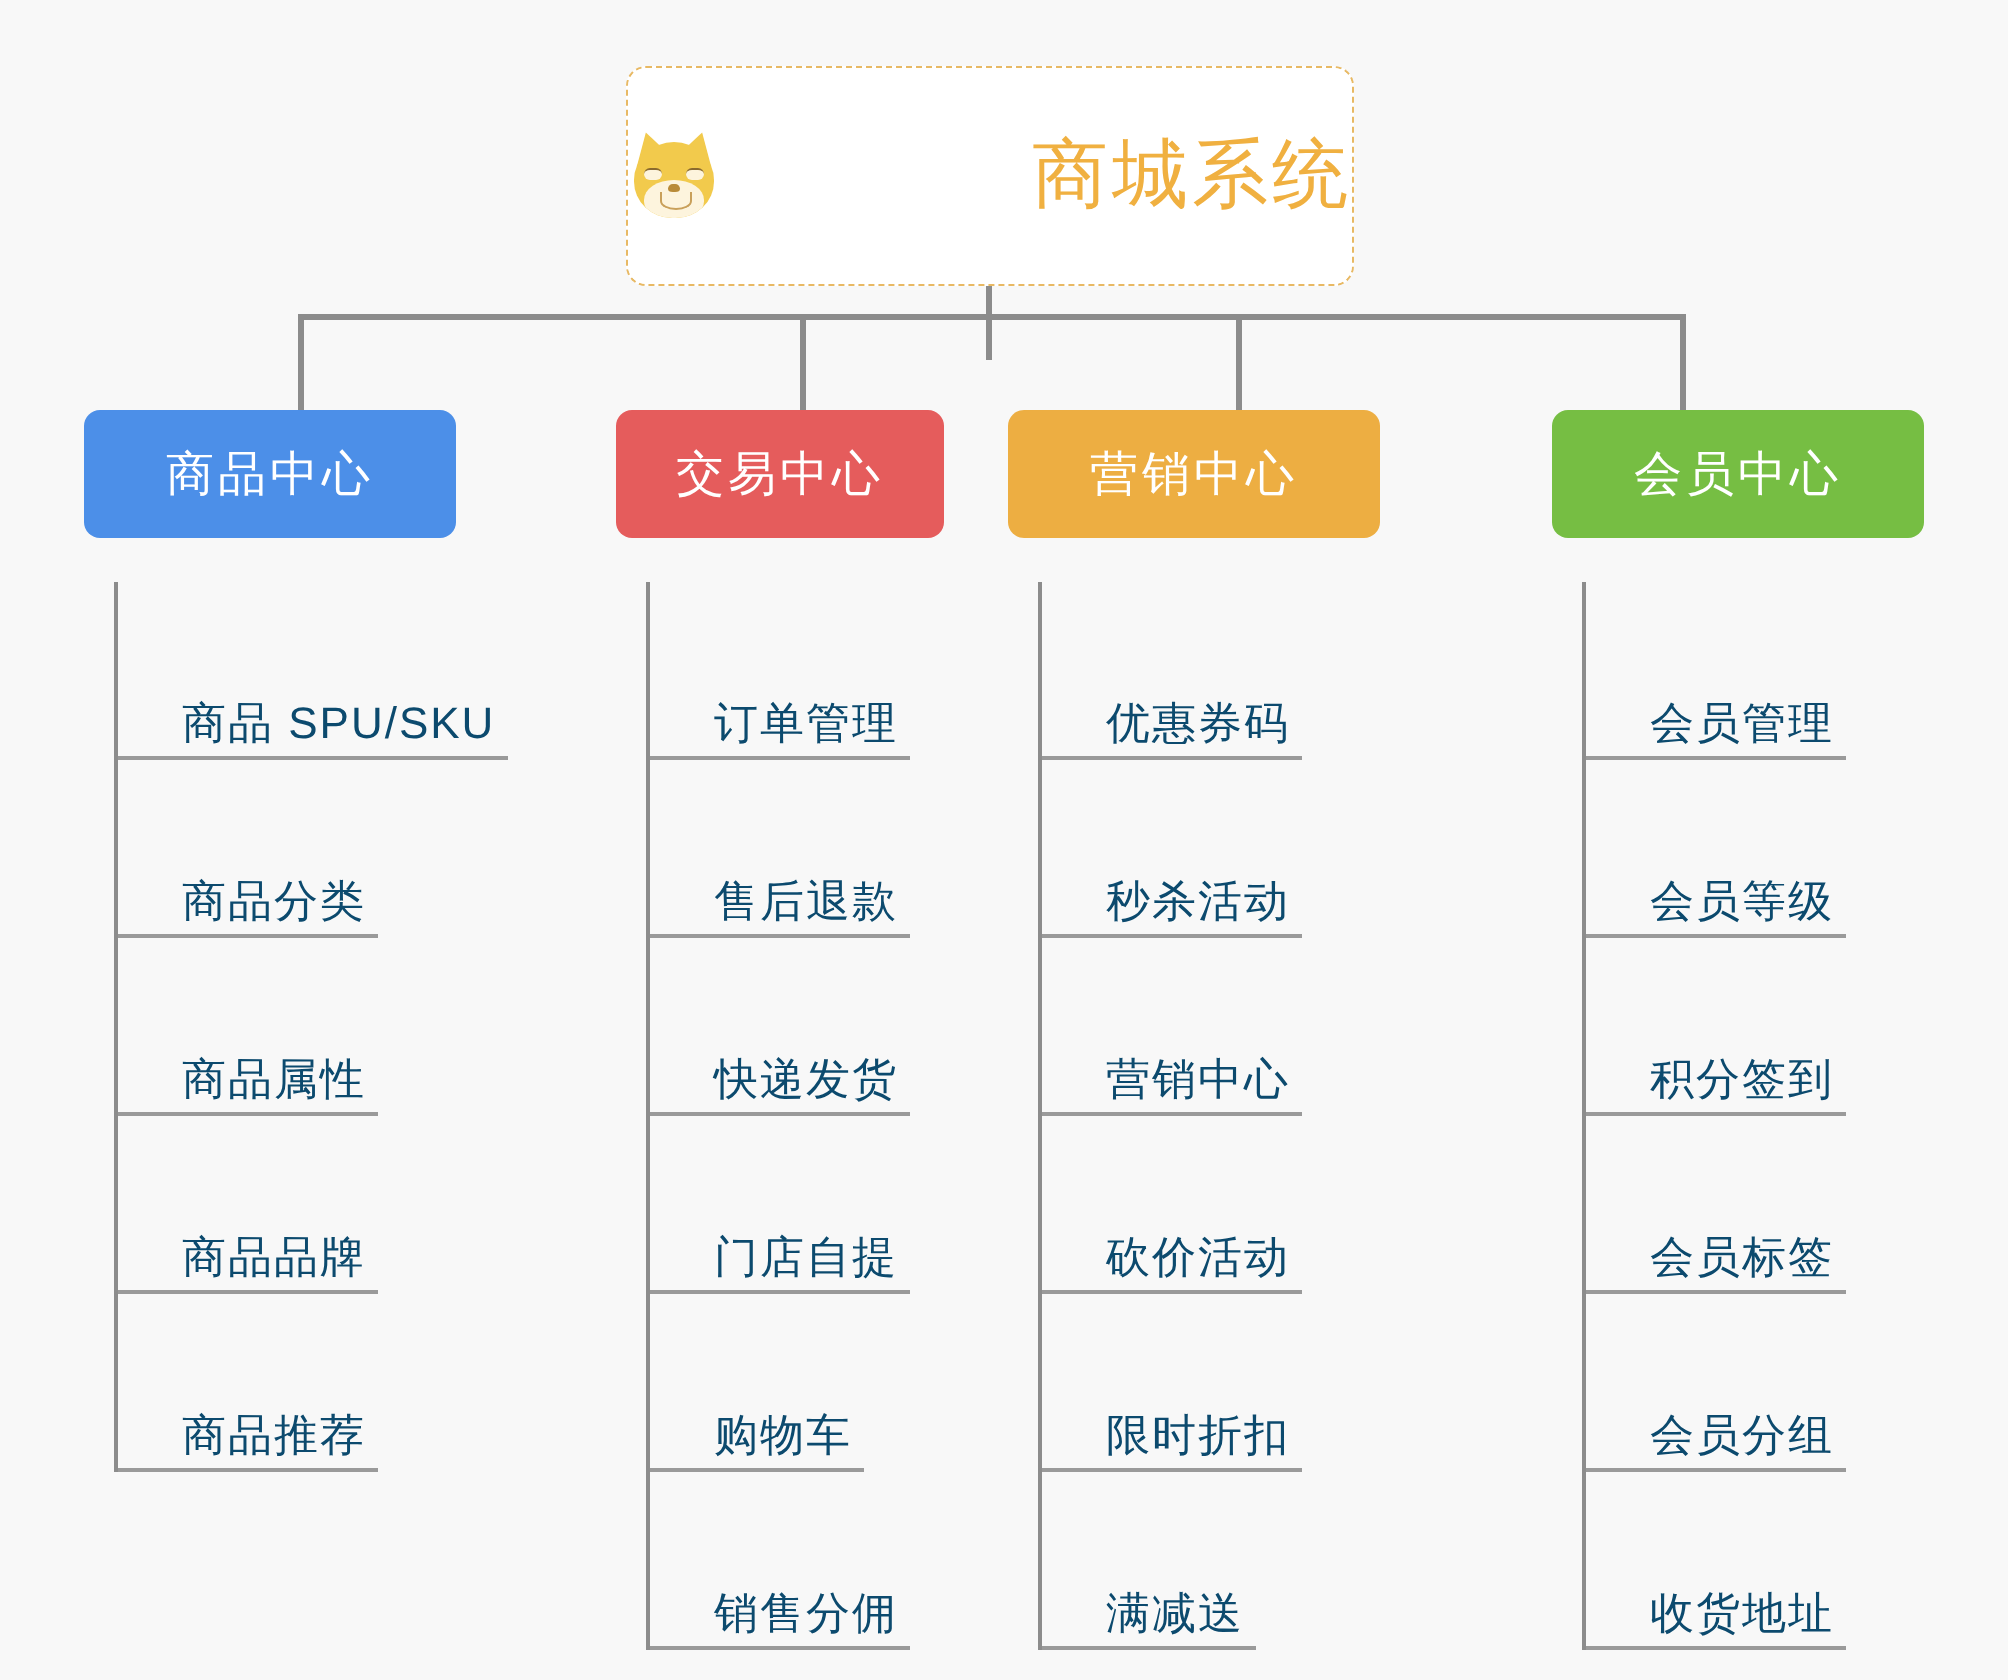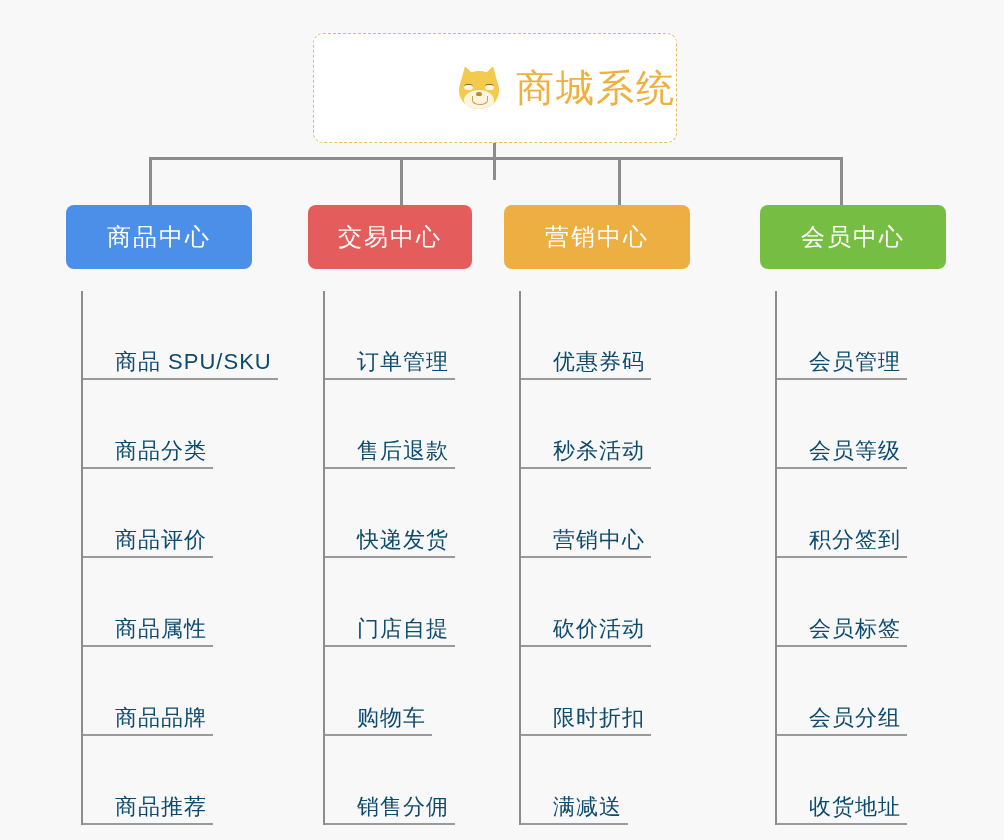--- a/index.html
+++ b/index.html
@@ -26,21 +26,21 @@
     left: 313px;
     top: 33px;
     width: 364px;
     height: 110px;
     box-sizing: border-box;
     background: #ffffff;
     border: 1px dashed #e8b964;
     border-radius: 10px;
     display: flex;
     align-items: center;
-    justify-content: flex-end;
+    justify-content: space-between;
     gap: 14px;
   }
   .root-title {
     font-size: 38px;
     color: #f0b040;
     letter-spacing: 2px;
     line-height: 1;
     white-space: nowrap;
   }
 
@@ -187,33 +187,30 @@
     <div class="root-title">商城系统</div>
   </div>
 
   <div class="conn conn-v" style="left:493px; top:143px;  height:37px;"></div>
   <div class="conn conn-h" style="left:149px; top:157px;  width:694px;"></div>
   <div class="conn conn-v" style="left:149px; top:157px;  height:50px;"></div>
   <div class="conn conn-v" style="left:400px; top:157px;  height:50px;"></div>
   <div class="conn conn-v" style="left:618px; top:157px;  height:50px;"></div>
   <div class="conn conn-v" style="left:840px; top:157px;  height:50px;"></div>
 
-  <div class="branch" style="left:66px; width:186px;">
+  <div class="branch" style="left:42px; width:186px;">
     <div class="cat-box" style="background:#4c8fe8; width:186px;">
       <span>商品中心</span>
     </div>
     <div class="leaf-list" style="margin-left:15px;">
       <div class="leaf-item">
           <span class="leaf-underline"><span class="leaf-label">商品 SPU/SKU</span></span>
         </div>
       <div class="leaf-item">
           <span class="leaf-underline"><span class="leaf-label">商品分类</span></span>
-        </div>
-      <div class="leaf-item">
-          <span class="leaf-underline"><span class="leaf-label">商品评价</span></span>
         </div>
       <div class="leaf-item">
           <span class="leaf-underline"><span class="leaf-label">商品属性</span></span>
         </div>
       <div class="leaf-item">
           <span class="leaf-underline"><span class="leaf-label">商品品牌</span></span>
         </div>
       <div class="leaf-item">
           <span class="leaf-underline"><span class="leaf-label">商品推荐</span></span>
         </div>
@@ -265,21 +262,21 @@
         </div>
       <div class="leaf-item">
           <span class="leaf-underline"><span class="leaf-label">限时折扣</span></span>
         </div>
       <div class="leaf-item">
           <span class="leaf-underline"><span class="leaf-label">满减送</span></span>
         </div>
     </div>
   </div>
 
-  <div class="branch" style="left:760px; width:186px;">
+  <div class="branch" style="left:776px; width:186px;">
     <div class="cat-box" style="background:#76be43; width:186px;">
       <span>会员中心</span>
     </div>
     <div class="leaf-list" style="margin-left:15px;">
       <div class="leaf-item">
           <span class="leaf-underline"><span class="leaf-label">会员管理</span></span>
         </div>
       <div class="leaf-item">
           <span class="leaf-underline"><span class="leaf-label">会员等级</span></span>
         </div>

